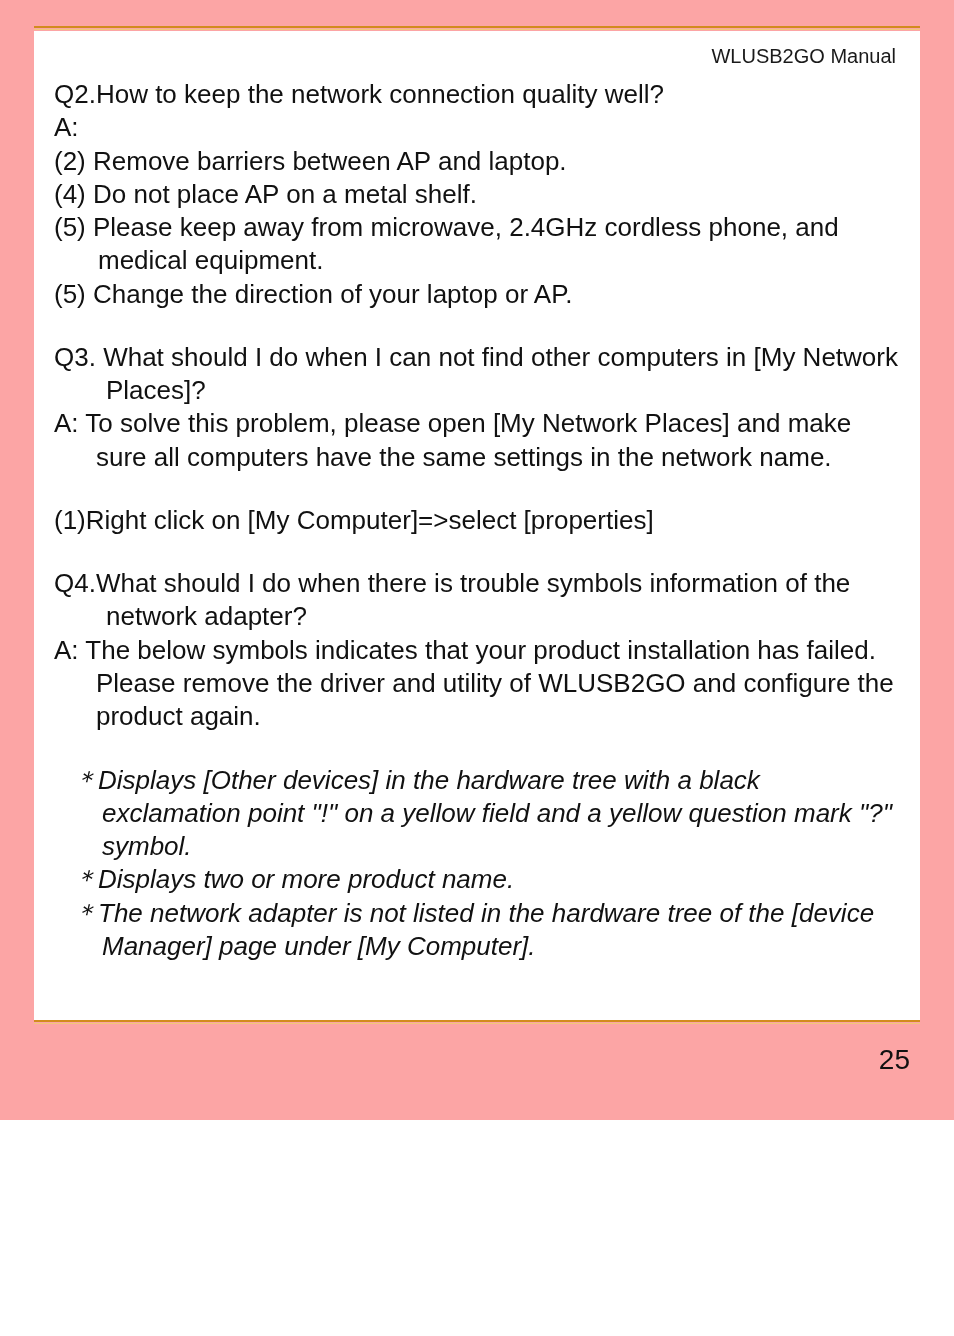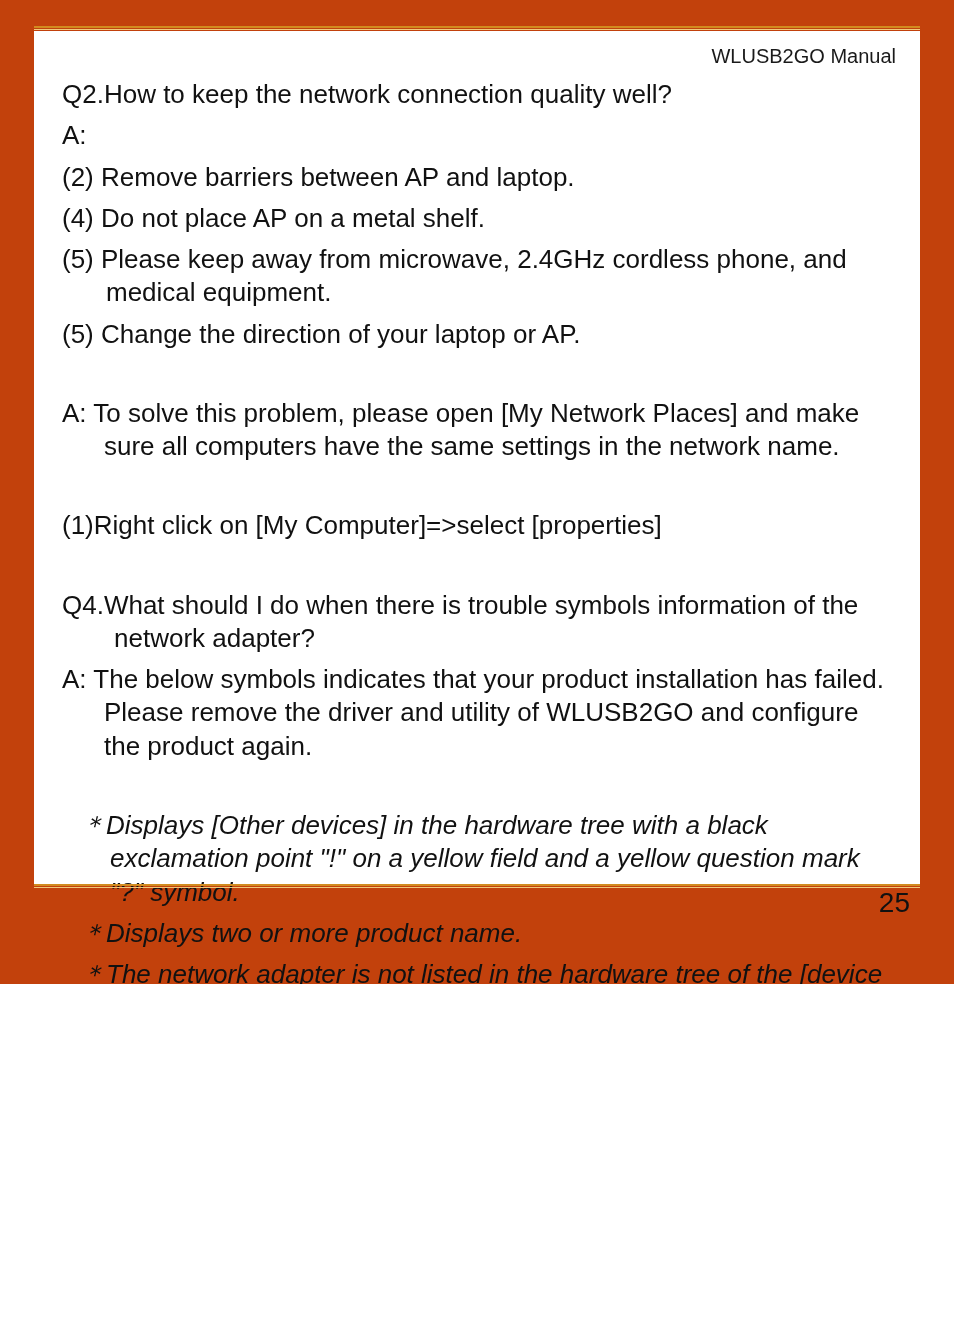--- a/index.html
+++ b/index.html
@@ -1,20 +1,20 @@
 <!DOCTYPE html>
 <html><head>
 <meta charset="utf-8">
 <style>
   * { margin: 0; padding: 0; box-sizing: border-box; }
   html, body { width: 954px; height: 1336px; font-family: "Myriad Pro", "Segoe UI", Arial, sans-serif; }
   .page {
     width: 954px;
-    height: 984px;
-    background: #c2410c;
+    height: 1120px;
+    background: #fca5a5;
     position: relative;
     overflow: hidden;
   }
   .top-rule {
     position: absolute;
     top: 26px;
     left: 34px;
     right: 34px;
     height: 4px;
     border-top: 2px solid #d28b1f;
@@ -34,21 +34,21 @@
     font-size: 20px;
     color: #1a1a1a;
     margin-bottom: 10px;
     padding-right: 4px;
   }
   .body-text {
     font-size: 26px;
     line-height: 1.28;
     color: #111;
   }
-  .body-text p { margin: 8px; }
+  .body-text p { margin: 0; }
   .blk { margin-bottom: 0; }
   .gap { height: 30px; }
   .indent1 { padding-left: 44px; text-indent: -44px; }
   .hang-q { padding-left: 52px; text-indent: -52px; }
   .hang-a { padding-left: 42px; text-indent: -42px; }
   .square {
     display: inline-block;
     width: 22px; height: 22px;
     background: #000;
     vertical-align: -2px;
@@ -60,21 +60,21 @@
     position: absolute;
     left: 34px; right: 34px;
     bottom: 96px;
     height: 4px;
     border-top: 2px solid #d28b1f;
     border-bottom: 1px solid #f0c77a;
   }
   .page-number {
     position: absolute;
     right: 44px;
-    bottom: 65px;
+    bottom: 44px;
     font-size: 28px;
     color: #111;
   }
 </style>
 </head>
 <body>
 
 <div class="page">
 
   <div class="top-rule"></div>
@@ -86,20 +86,21 @@
 
       <p class="blk">Q2.How to keep the network connection quality well?</p>
       <p class="blk">A:</p>
       <p class="blk indent1">(2) Remove barriers between AP and laptop.</p>
       <p class="blk indent1">(4) Do not place AP on a metal shelf.</p>
       <p class="blk indent1">(5) Please keep away from microwave, 2.4GHz cordless phone, and medical equipment.</p>
       <p class="blk indent1">(5) Change the direction of your laptop or AP.</p>
 
       <div class="gap"></div>
 
+      <p class="blk hang-q">Q3. What should I do when I can not find other computers in [My Network Places]?</p>
       <p class="blk hang-a">A: To solve this problem, please open [My Network Places] and  make sure all computers have the same settings in the network name.</p>
 
       <div class="gap"></div>
 
       <p class="blk indent1">(1)Right click on [My Computer]=&gt;select [properties]</p>
 
       <div class="gap"></div>
 
       <p class="blk hang-q">Q4.What should I do when there is trouble symbols information of the network adapter?</p>
       <p class="blk hang-a">A: The below symbols indicates that your product installation has failed. Please remove the driver and utility of WLUSB2GO and configure the product again.</p>

